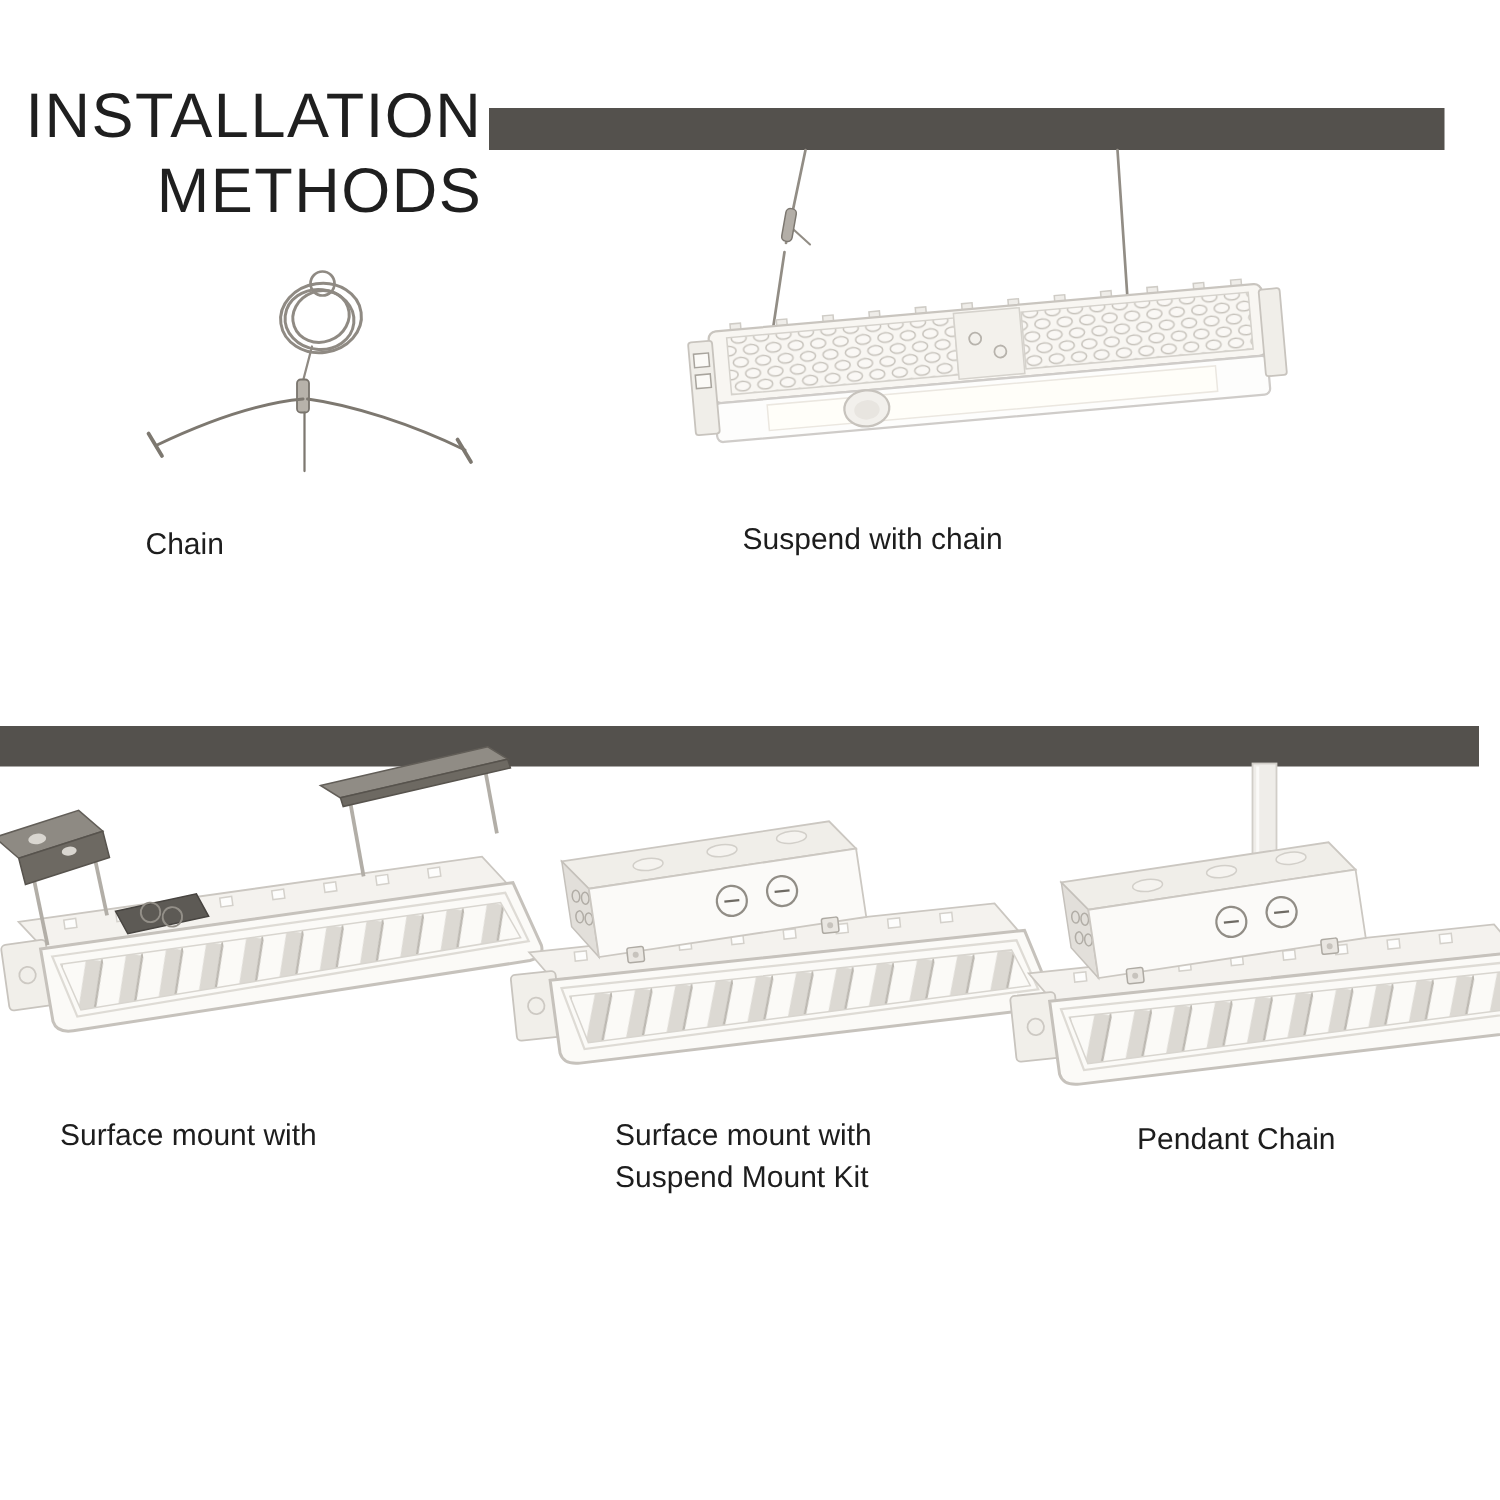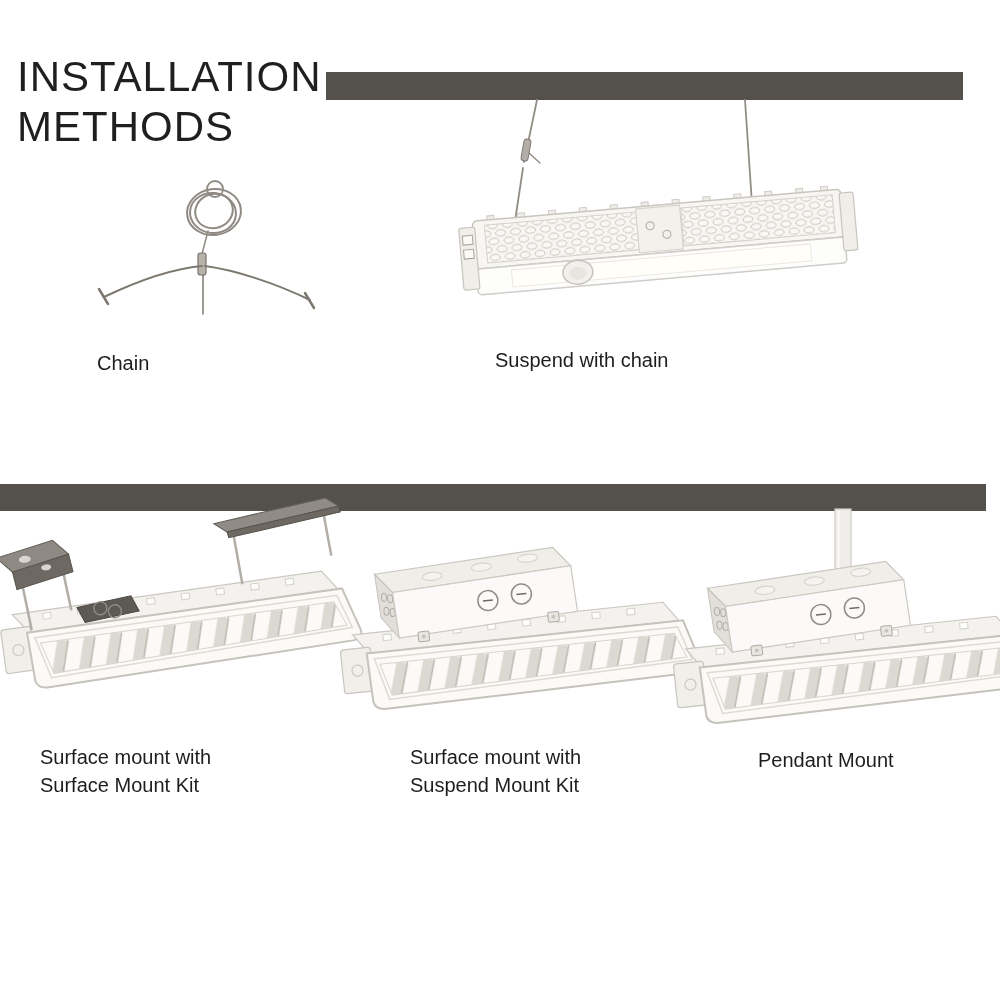--- a/index.html
+++ b/index.html
@@ -1,19 +1,19 @@
 <!DOCTYPE html>
 <html><head>
 <meta charset="utf-8">
 <style>
   html,body{margin:0;padding:0;background:#ffffff;}
   body{width:1000px;height:1000px;position:relative;overflow:hidden;
        font-family:"Liberation Sans", sans-serif;color:#1d1d1d;}
   .page-title{position:absolute;left:17px;top:52px;font-size:42px;line-height:50px;
-              letter-spacing:1px;color:#1f1f1f;font-weight:400;white-space:nowrap;}
+              letter-spacing:1px;color:#1f1f1f;font-weight:400;white-space:nowrap;text-align:right;}
   .ceiling-bar{position:absolute;background:#54514d;}
   #bar-top{left:326px;top:72px;width:637px;height:28px;}
   #bar-mid{left:0px;top:484px;width:986px;height:27px;}
   svg.scene{position:absolute;left:0;top:0;}
   .caption{position:absolute;font-size:20px;line-height:28px;color:#1d1d1d;}
   #cap-chain{left:97px;top:349px;width:200px;}
   #cap-suspend{left:495px;top:346px;width:300px;}
   #cap-smk{left:40px;top:743px;width:250px;}
   #cap-pmk{left:410px;top:743px;width:250px;}
   #cap-pm{left:758px;top:746px;width:200px;}
@@ -183,21 +183,20 @@
 </svg>
 
 <div id="cap-chain" class="caption">
   <span>Chain</span>
 </div>
 <div id="cap-suspend" class="caption">
   <span>Suspend with chain</span>
 </div>
 <div id="cap-smk" class="caption">
   <div>Surface mount with</div>
-  <div>Surface Mount Kit</div>
 </div>
 <div id="cap-pmk" class="caption">
   <div>Surface mount with</div>
   <div>Suspend Mount Kit</div>
 </div>
 <div id="cap-pm" class="caption">
-  <span>Pendant Mount</span>
+  <span>Pendant Chain</span>
 </div>
 
 </body></html>

